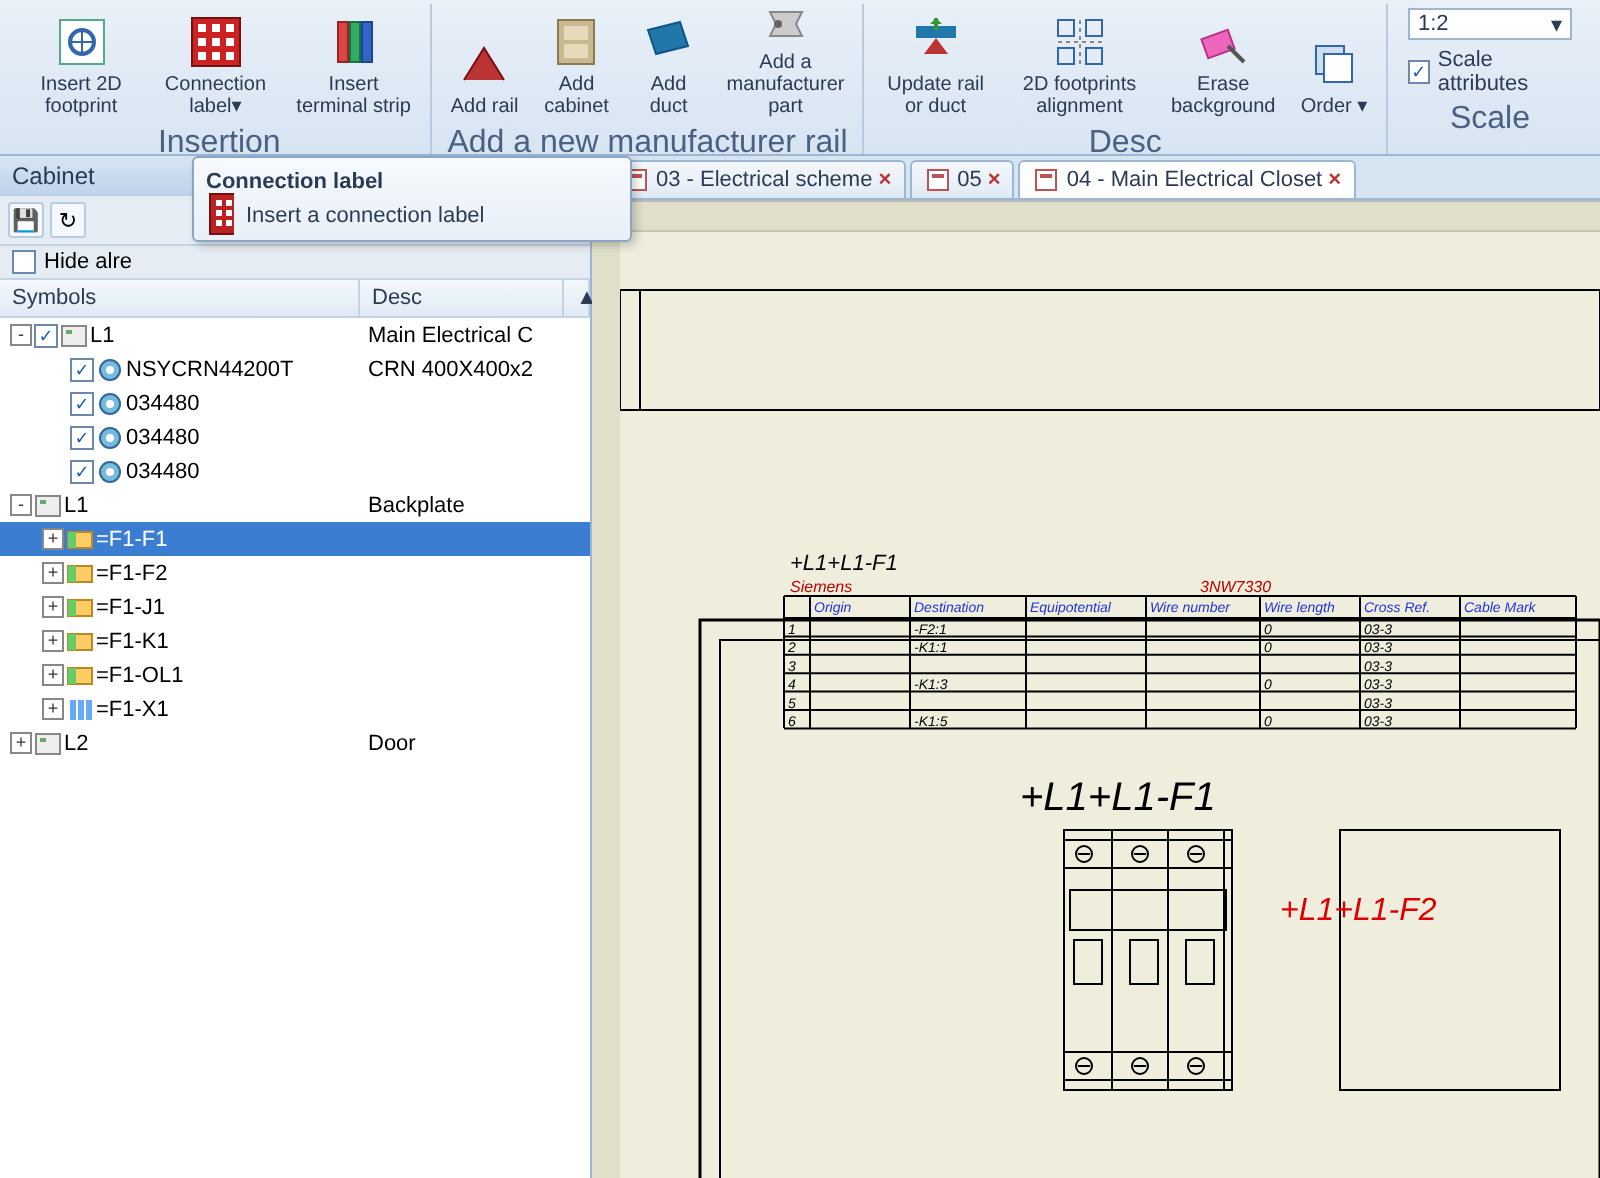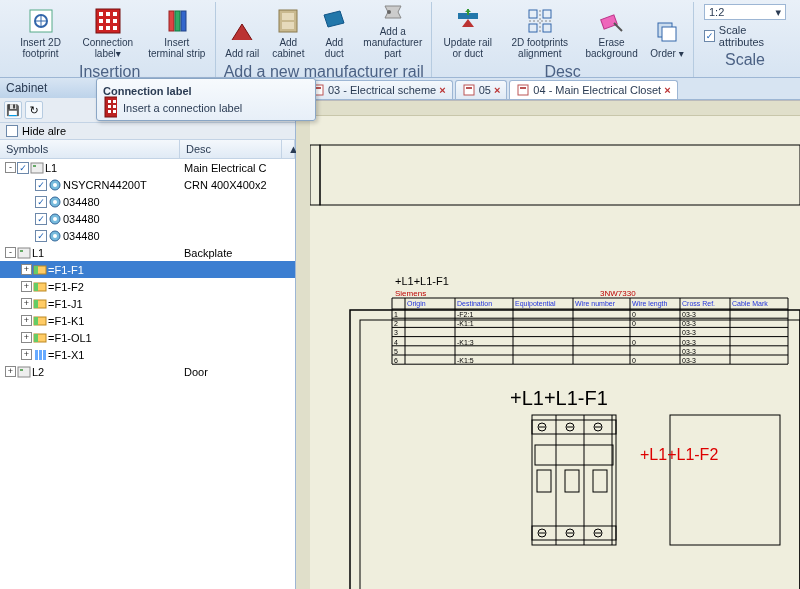--- a/index.html
+++ b/index.html
@@ -47,21 +47,21 @@
 .pin { position:absolute; right:22px; top:3px; }
 .close { position:absolute; right:6px; top:3px; }
 
 
 .doc-tabs { height: 22px; background: #d7e4f2; display: flex; align-items: flex-end; padding-left: 8px; gap: 0; border-bottom: 1px solid #9db6d4;}
 .doc-tab { display:flex; align-items:center; gap:3px; padding: 2px 6px; background: linear-gradient(#f4f8fc,#e0eaf5); border:1px solid #9db6d4; border-bottom:none; border-radius:3px 3px 0 0; font-size:11px; color:#2a3b53; margin-right:2px;}
 .doc-tab.active { background:#fff; }
 .doc-tab .x { color:#b33; font-weight:bold; cursor:pointer; font-size:11px;}
 
 
-.canvas-wrap { flex:1; overflow:hidden; background:#ef4444; position:relative; border-top:1px solid #bbb;}
+.canvas-wrap { flex:1; overflow:hidden; background:#ef4444; position:relative; border-top:1px solid #bbb;font-style:italic;}
 .canvas-wrap::before, .canvas-wrap::after { content:""; position:absolute; background:#e0dfca;}
 .canvas-wrap::before { left:0; top:0; width:14px; height:100%; border-right:1px solid #c8c6aa;}
 .canvas-wrap::after { left:0; top:0; height:14px; width:100%; border-bottom:1px solid #c8c6aa;}
 svg.canvas { position:absolute; left:14px; top:14px; right:0; bottom:0; }
 </style>
 </head>
 <body>
 
 <div class="ribbon" id="ribbon">
     <div class="ribbon-group">

